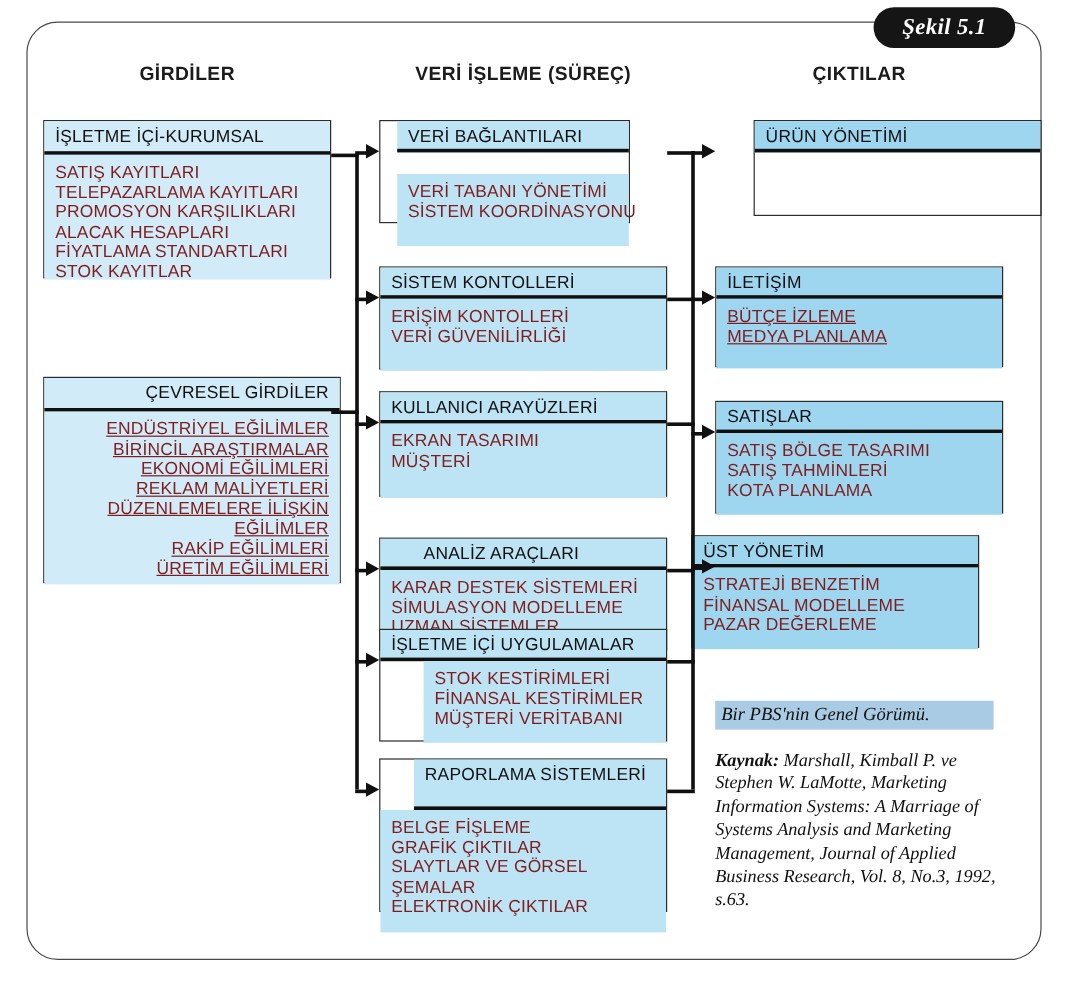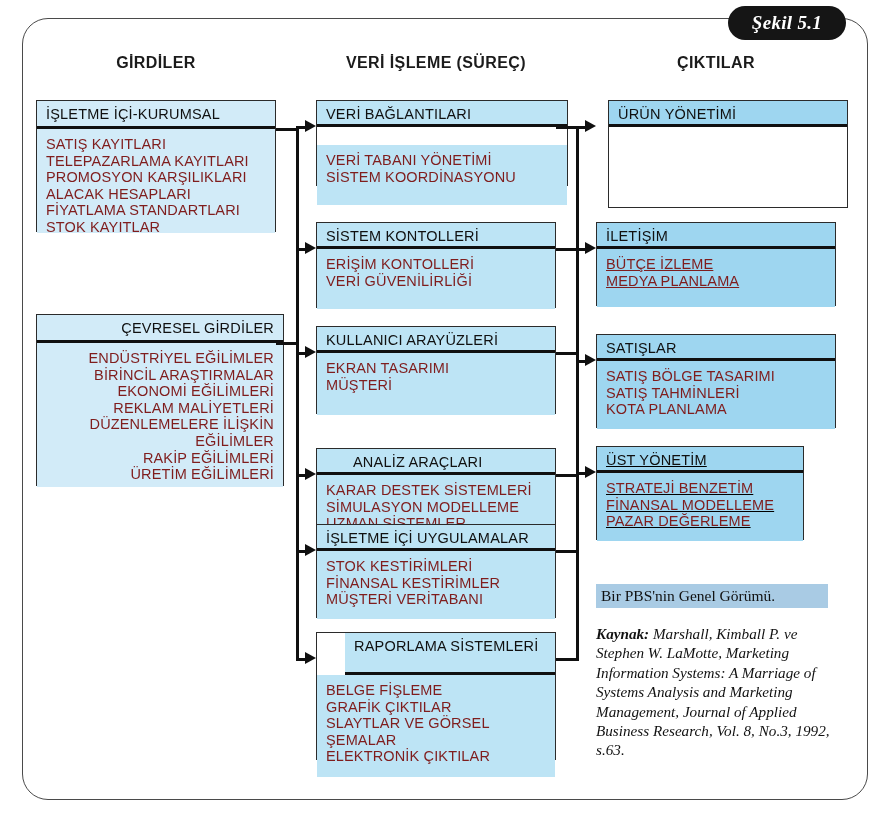--- a/index.html
+++ b/index.html
@@ -68,21 +68,21 @@
   .arrow{
     position:absolute;width:0;height:0;
     border-top:6.5px solid transparent;border-bottom:6.5px solid transparent;
     border-left:11px solid #101010;
   }
 
   
   #caption{
     position:absolute;left:596px;top:584px;width:232px;
     background:#a9cbe4;color:#111;
-    font-family:"Liberation Serif",serif;
+    font-family:"Liberation Serif",serif;font-style:italic;
     font-size:15.5px;padding:3px 5px;box-sizing:border-box;white-space:nowrap;
   }
   #source{
     position:absolute;left:596px;top:624px;width:252px;
     font-family:"Liberation Serif",serif;font-style:italic;
     font-size:15.2px;line-height:19.4px;color:#111;
   }
   #source b{font-style:italic;font-weight:bold;}
 </style>
 </head>
@@ -106,32 +106,32 @@
           <div class="ln">SATIŞ KAYITLARI</div>
           <div class="ln">TELEPAZARLAMA KAYITLARI</div>
           <div class="ln">PROMOSYON KARŞILIKLARI</div>
           <div class="ln">ALACAK HESAPLARI</div>
           <div class="ln">FİYATLAMA STANDARTLARI</div>
           <div class="ln">STOK KAYITLAR</div>
         </div>
       </div>
       <div class="box tint-light" style="left: 36px; top: 314px; width: 248px; height: 172px; text-align: right;">
         <div class="hdr" style="height: 28px;">ÇEVRESEL GİRDİLER</div>
-        <div class="body" style="height: 144px;">
+        <div class="body" style="height: 144px; text-decoration: underline;">
           <div class="ln">ENDÜSTRİYEL EĞİLİMLER</div>
           <div class="ln">BİRİNCİL ARAŞTIRMALAR</div>
           <div class="ln">EKONOMİ EĞİLİMLERİ</div>
           <div class="ln">REKLAM MALİYETLERİ</div>
           <div class="ln">DÜZENLEMELERE İLİŞKİN</div>
           <div class="ln">EĞİLİMLER</div>
           <div class="ln">RAKİP EĞİLİMLERİ</div>
           <div class="ln">ÜRETİM EĞİLİMLERİ</div>
         </div>
       </div>
-      <div class="box tint-mid" style="left: 316px; top: 100px; width: 252px; height: 86px;">
+      <div class="box tint-mid" style="left: 316px; top: 100px; width: 209px; height: 86px; padding-left: 14px;">
         <div class="hdr" style="height: 26px;">VERİ BAĞLANTILARI</div>
         <div class="body" style="height: 60px; margin-top: 18px;">
           <div class="ln">VERİ TABANI YÖNETİMİ</div>
           <div class="ln">SİSTEM KOORDİNASYONU</div>
         </div>
       </div>
       <div class="box tint-mid" style="left: 316px; top: 222px; width: 240px; height: 86px;">
         <div class="hdr" style="height: 26px;">SİSTEM KONTOLLERİ</div>
         <div class="body" style="height: 60px;">
           <div class="ln">ERİŞİM KONTOLLERİ</div>
@@ -148,55 +148,55 @@
       <div class="box tint-mid" style="left: 316px; top: 448px; width: 240px; height: 94px;">
         <div class="hdr" style="height: 26px; padding-left: 36px;">ANALİZ ARAÇLARI</div>
         <div class="body" style="height: 68px;">
           <div class="ln">KARAR DESTEK SİSTEMLERİ</div>
           <div class="ln">SİMULASYON MODELLEME</div>
           <div class="ln">UZMAN SİSTEMLER</div>
         </div>
       </div>
       <div class="box tint-mid" style="left: 316px; top: 524px; width: 240px; height: 94px;">
         <div class="hdr" style="height: 26px;">İŞLETME İÇİ UYGULAMALAR</div>
-        <div class="body" style="height: 68px;">
+        <div class="body" style="height: 68px; margin-left: 36px;">
           <div class="ln">STOK KESTİRİMLERİ</div>
           <div class="ln">FİNANSAL KESTİRİMLER</div>
           <div class="ln">MÜŞTERİ VERİTABANI</div>
         </div>
       </div>
       <div class="box tint-mid" style="left: 316px; top: 632px; width: 240px; height: 128px;">
         <div class="hdr" style="height: 42px; margin-left: 28px;">RAPORLAMA SİSTEMLERİ</div>
         <div class="body" style="height: 102px;">
           <div class="ln">BELGE FİŞLEME</div>
           <div class="ln">GRAFİK ÇIKTILAR</div>
           <div class="ln">SLAYTLAR VE GÖRSEL</div>
           <div class="ln">ŞEMALAR</div>
           <div class="ln">ELEKTRONİK ÇIKTILAR</div>
         </div>
       </div>
-      <div class="box tint-dark" style="left: 608px; top: 100px; width: 240px; height: 108px;">
+      <div class="box tint-dark" style="left: 628px; top: 100px; width: 240px; height: 80px;">
         <div class="hdr" style="height: 26px;">ÜRÜN YÖNETİMİ</div>
       </div>
       <div class="box tint-dark" style="left: 596px; top: 222px; width: 240px; height: 84px;">
         <div class="hdr" style="height: 26px;">İLETİŞİM</div>
         <div class="body" style="height: 58px; text-decoration: underline;">
           <div class="ln">BÜTÇE İZLEME</div>
           <div class="ln">MEDYA PLANLAMA</div>
         </div>
       </div>
       <div class="box tint-dark" style="left: 596px; top: 334px; width: 240px; height: 94px;">
         <div class="hdr" style="height: 26px;">SATIŞLAR</div>
         <div class="body" style="height: 68px;">
           <div class="ln">SATIŞ BÖLGE TASARIMI</div>
           <div class="ln">SATIŞ TAHMİNLERİ</div>
           <div class="ln">KOTA PLANLAMA</div>
         </div>
       </div>
-      <div class="box tint-dark" style="left: 596px; top: 446px; width: 208px; height: 94px; text-decoration: underline;">
+      <div class="box tint-dark" style="left: 576px; top: 446px; width: 240px; height: 94px;">
         <div class="hdr" style="height: 26px;">ÜST YÖNETİM</div>
         <div class="body" style="height: 68px;">
           <div class="ln">STRATEJİ BENZETİM</div>
           <div class="ln">FİNANSAL MODELLEME</div>
           <div class="ln">PAZAR DEĞERLEME</div>
         </div>
       </div>
     </div>
   <div id="connectors">
       <div class="ln-h" style="left: 276px; top: 128px; width: 23px;"></div>

